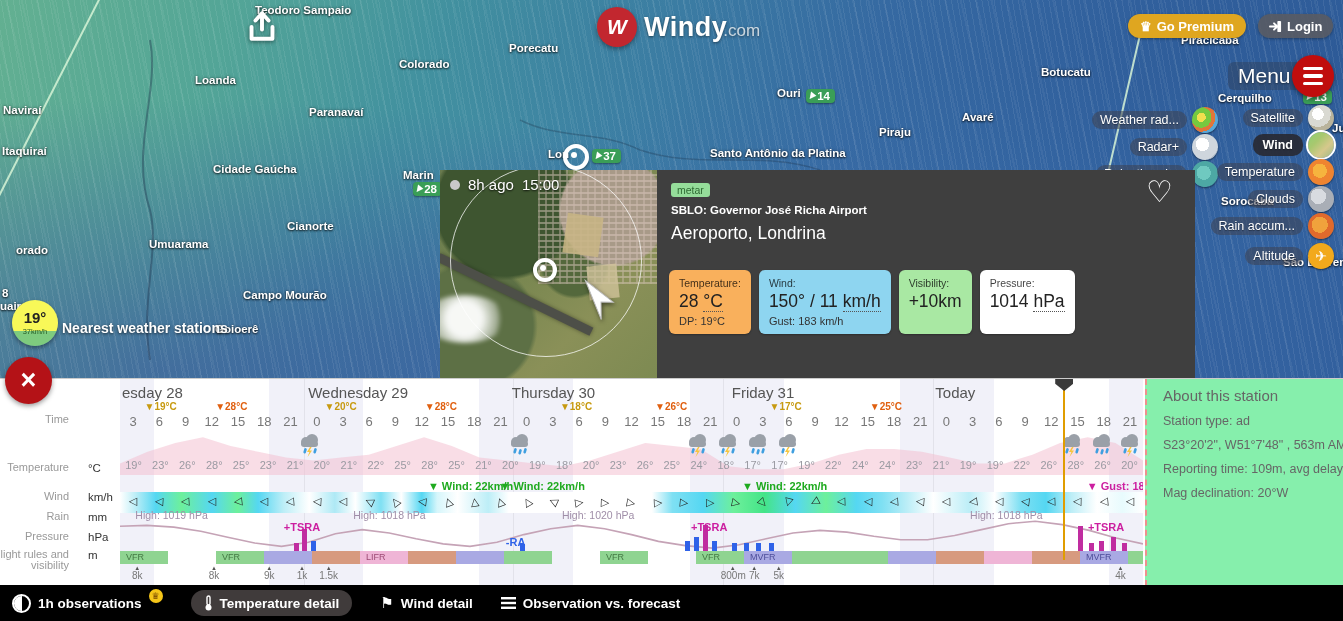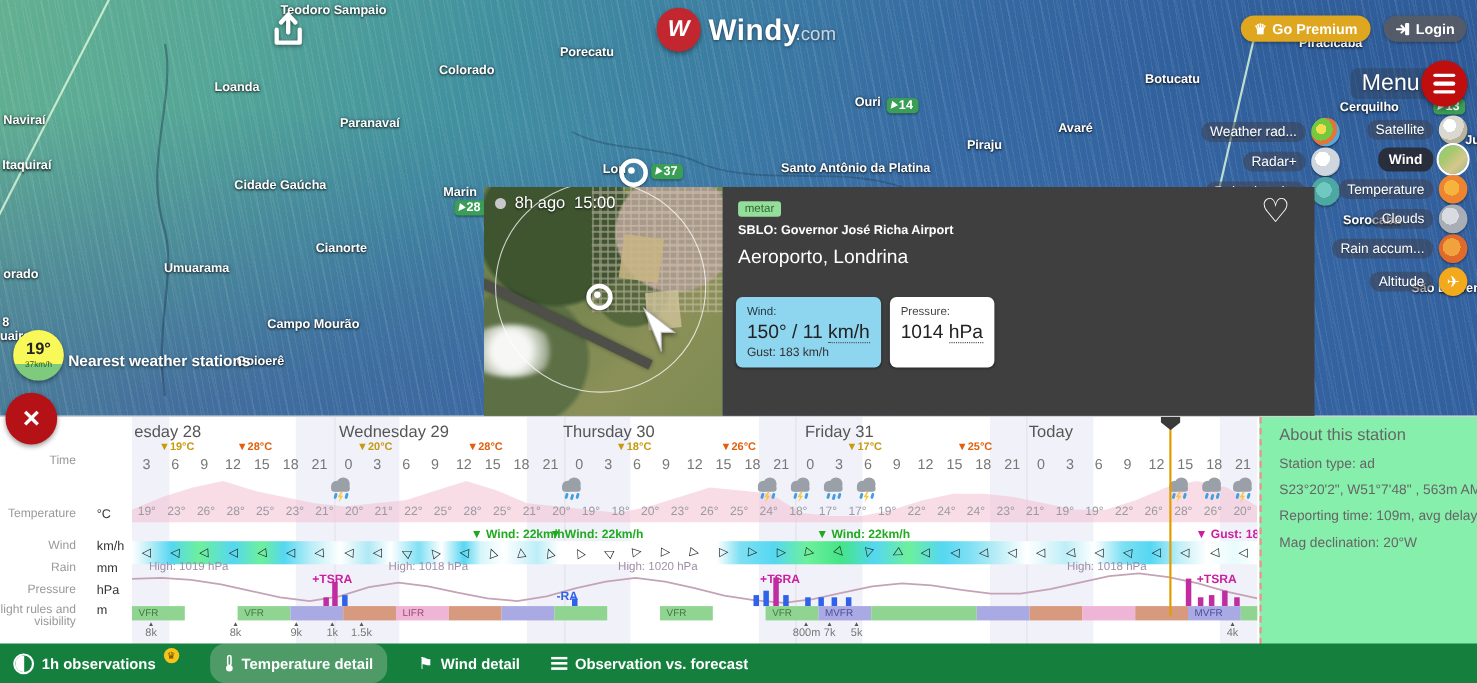--- a/index.html
+++ b/index.html
@@ -128,21 +128,21 @@
   .fseg{height:100%;position:relative;padding-left:48px;}
   .fseg em{position:absolute;left:6px;top:1px;font-style:normal;font-size:9px;}
   .vmark{position:absolute;top:185px;text-align:center;color:#777;font-size:10px;line-height:8px;}
   .vmark i{display:block;font-style:normal;color:#555;font-size:6px;}
   .nowline{position:absolute;top:0;bottom:26px;width:2px;background:#e09d00;}
   .nowmarker{position:absolute;top:-1px;width:18px;height:13px;background:#3a3a3a;clip-path:polygon(0 0,100% 0,100% 45%,50% 100%,0 45%);}
   .about{position:absolute;left:1145px;top:0;width:198px;height:100%;border-left:2px dashed #ef8f8f;padding:8px 0 0 16px;box-sizing:border-box;overflow:hidden;background:#86efac;}
   .abouttitle{color:#666;font-size:15px;margin-bottom:10px;}
   .aboutline{color:#666;font-size:12.5px;margin-bottom:10px;white-space:nowrap;}
   
-  .redbar{position:absolute;left:0;top:585px;width:1343px;height:36px;background:#15803d;display:flex;padding:0 12px;box-sizing:border-box;gap:28px;z-index:20;}
+  .redbar{position:absolute;left:0;top:585px;width:1343px;height:36px;background:#000000;display:flex;align-items:center;padding:0 12px;box-sizing:border-box;gap:28px;z-index:20;}
   .rb-item{display:flex;align-items:center;gap:7px;color:#fff;font-size:13.5px;font-weight:bold;cursor:pointer;white-space:nowrap;}
   .rb-pill{display:flex;align-items:center;gap:7px;color:#fff;font-size:13.5px;font-weight:bold;cursor:pointer;
     background:rgba(255,235,235,.25);border-radius:14px;padding:5px 13px;white-space:nowrap;}
   .toggleico{width:15px;height:15px;border:2px solid #fff;border-radius:50%;position:relative;overflow:hidden;}
   .toggleico:before{content:"";position:absolute;left:0;top:0;width:50%;height:100%;background:#fff;}
   .crownbadge{width:14px;height:14px;background:#f5c518;border-radius:50%;color:#7a4a00;font-size:9px;display:flex;
     align-items:center;justify-content:center;transform:translateY(-7px);font-weight:normal;}
   .flagico{font-size:15px;font-weight:normal;}
 </style>
 </head>
@@ -180,21 +180,21 @@
         <div class="city" style="left: 149px; top: 238px;">Umuarama</div>
         <div class="city" style="left: 287px; top: 220px;">Cianorte</div>
         <div class="city" style="left: 243px; top: 289px; text-align: center;">Campo Mourão</div>
         <div class="city" style="left: 215px; top: 323px;">Goioerê</div>
         <div class="city" style="left: 1221px; top: 195px;">Sorocaba</div>
         <div class="city" style="left: 1283px; top: 256px;">São Lourenç</div>
         <div class="city" style="left: 1332px; top: 122px;">Ju</div>
         <div class="city" style="left: 403px; top: 169px;">Marin</div>
         <div class="city" style="left: 548px; top: 148px;">Lon</div>
         <div class="city" style="left: 0px; top: 300px;">uaira</div>
-        <div class="city" style="left: 3px; top: 244px;">orado</div>
+        <div class="city" style="left: 16px; top: 244px;">orado</div>
         <div class="city" style="left: 2px; top: 287px;">8</div>
       </div>
     <div id="badges">
         <div class="wbadge" style="left: 806px; top: 89px;">
           <span class="warrow">▶</span>
           <span>14</span>
         </div>
         <div class="wbadge" style="left: 413px; top: 182px;">
           <span class="warrow">▶</span>
           <span>28</span>
@@ -310,24 +310,34 @@
         <span>8h ago</span>
         <span>15:00</span>
       </div>
     </div>
     <div class="stninfo">
       <span class="metar">metar</span>
       <div class="code">SBLO: Governor José Richa Airport</div>
       <div class="stnname">Aeroporto, Londrina</div>
       <div class="heart">♡</div>
       <div class="cards" id="cards">
+          <div class="card" style="background: rgb(249, 176, 92);">
+            <div class="cl">Temperature:</div>
+            <div class="cv">28 <span class="unit">°C</span></div>
+            <div class="cs">DP: 19°C</div>
+          </div>
           <div class="card" style="background: rgb(142, 213, 240);">
             <div class="cl">Wind:</div>
             <div class="cv">150° / 11 <span class="unit">km/h</span></div>
             <div class="cs">Gust: 183 km/h</div>
+          </div>
+          <div class="card" style="background: rgb(169, 232, 163);">
+            <div class="cl">Visibility:</div>
+            <div class="cv">+10km</div>
+            <div class="cs"></div>
           </div>
           <div class="card" style="background: rgb(255, 255, 255);">
             <div class="cl">Pressure:</div>
             <div class="cv">1014 <span class="unit">hPa</span></div>
             <div class="cs"></div>
           </div>
         </div>
     </div>
   </div>
 

